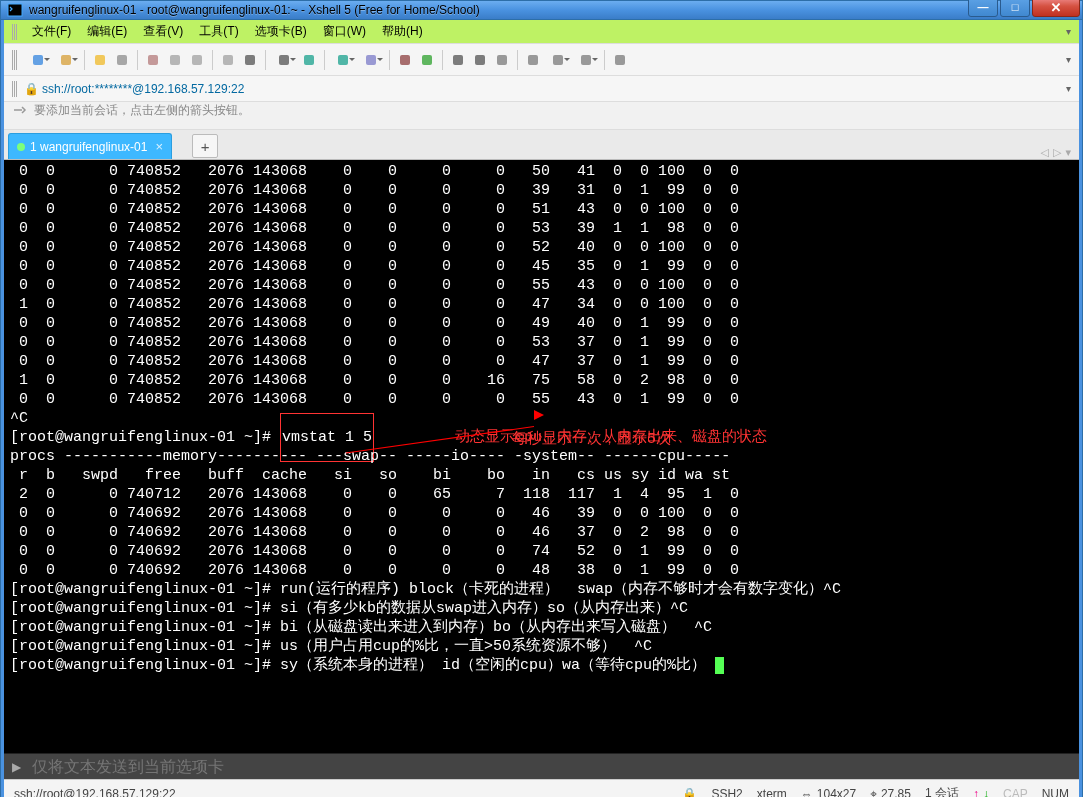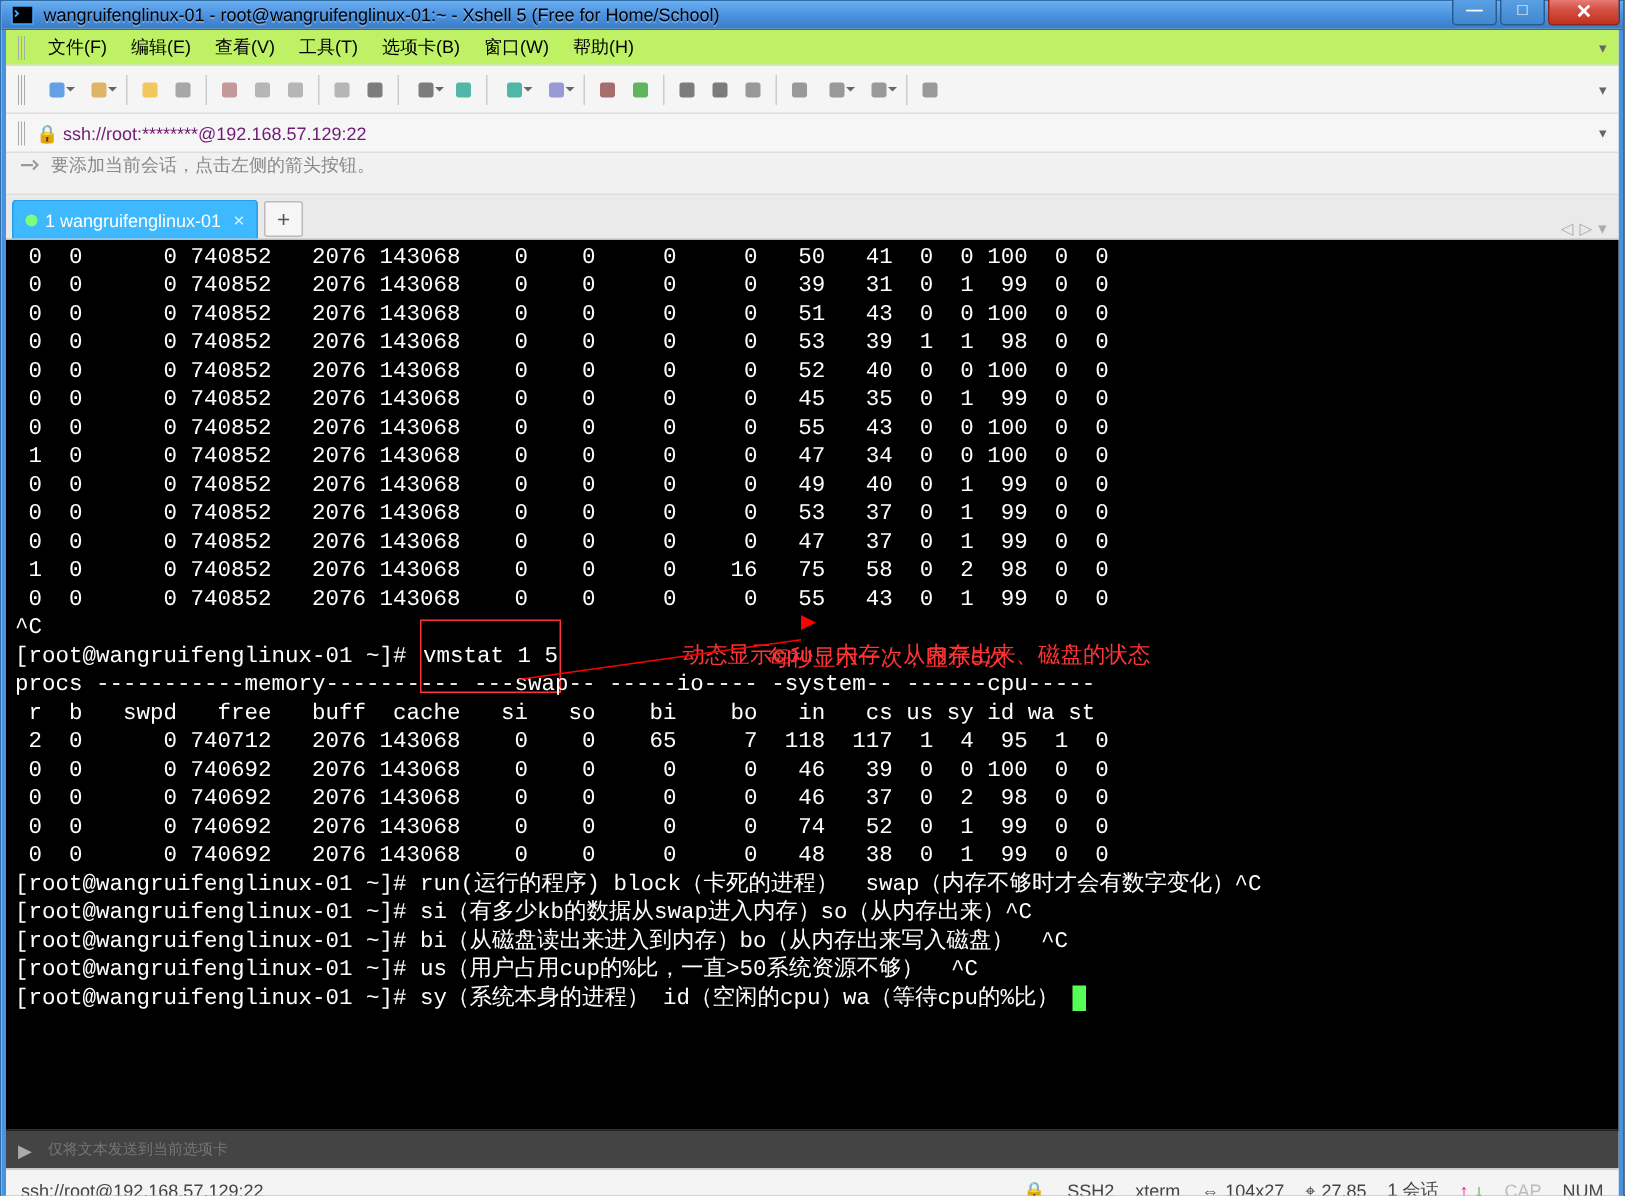--- a/index.html
+++ b/index.html
@@ -20,38 +20,38 @@
   .toolbar { height: 32px; display: flex; align-items: center; padding-left: 8px; background: #f5f5f5; border-bottom: 1px solid #ddd; gap: 2px; }
   .toolbar .handle { width: 6px; height: 20px; margin-right: 4px; background: repeating-linear-gradient(90deg, #aaa 0 1px, transparent 1px 2px); }
   .tb-btn { width: 22px; height: 22px; display: flex; align-items: center; justify-content: center; border-radius: 2px; }
   .tb-btn.dd { width: 28px; position: relative; }
   .tb-btn.dd::after { content: ""; position: absolute; right: 2px; top: 9px; border: 3px solid transparent; border-top-color: #666; }
   .tb-sep { width: 1px; height: 20px; background: #ccc; margin: 0 4px; }
   .tb-chevron { margin-left: auto; margin-right: 8px; font-size: 10px; color: #666; cursor: default; }
   .addrbar { height: 26px; display: flex; align-items: center; padding-left: 8px; background: #f6f6f6; border-bottom: 1px solid #ddd; }
   .addrbar .handle { width: 6px; height: 16px; margin-right: 6px; background: repeating-linear-gradient(90deg, #aaa 0 1px, transparent 1px 2px); }
   .addrbar .lock { width: 14px; height: 14px; margin-right: 4px; color: #888; }
-  .addrbar .addr { color: #701a75; font-size: 12px; }
+  .addrbar .addr { color: #0369a1; font-size: 12px; }
   .hintbar { height: 28px; display: flex; padding-left: 8px; background: #f1f1f1; border-bottom: 1px solid #ddd; color: #888; }
   .hintbar .h-icon { width: 16px; height: 16px; margin-right: 6px; }
-  .tabstrip { height: 30px; background: #eaeaea; border-bottom: 1px solid #bbb; display: flex; align-items: flex-end; padding-left: 4px; }
+  .tabstrip { height: 30px; background: #eaeaea; border-bottom: 1px solid #bbb; display: flex; align-items: flex-end; padding-left: 4px; gap: 16px; }
   .tab { height: 26px; display: flex; align-items: center; padding: 0 8px; background: #3eb8ff; color: #fff; border-radius: 3px 3px 0 0; font-size: 12px; border: 1px solid #2a9ee0; border-bottom: none; }
   .tab .dot { width: 8px; height: 8px; border-radius: 50%; background: #7cff7c; margin-right: 5px; }
   .tab .tab-close { margin-left: 8px; color: #fff; opacity: .8; font-size: 13px; }
   .tab-add { width: 26px; height: 24px; margin-left: 4px; margin-bottom: 1px; border: 1px solid #bbb; background: #f6f6f6; display: flex; align-items: center; justify-content: center; font-size: 15px; color: #555; border-radius: 2px; }
   .tab-arrows { margin-left: auto; margin-right: 8px; color: #aaa; font-size: 11px; display: flex; gap: 4px; align-items: center; }
   .terminal { flex: 1; background: #000; color: #fff; font-family: "Courier New", Consolas, monospace; font-size: 15px; line-height: 19px; padding: 2px 6px; overflow: hidden; white-space: pre; position: relative; }
   .terminal .arrow-line { position: absolute; left: 340px; top: 266px; width: 190px; height: 1px; background: #f00; transform: rotate(-8deg); transform-origin: right center; }
   .terminal .arrow-head { position: absolute; left: 530px; top: 250px; width: 0; height: 0; border: 5px solid transparent; border-left: 10px solid #f00; }
   .terminal .red { color: #f33; }
   .terminal .redbox { border: 1px solid #f33; padding: 15px 1px; }
   .terminal .hl { background: #5f5; color: #000; }
   .sendbar { height: 26px; background: #444; display: flex; align-items: center; padding-left: 8px; border-top: 1px solid #222; }
   .sendbar .send-icon { width: 14px; height: 14px; margin-right: 6px; color: #aaa; }
-  .sendbar input { flex: 1; background: transparent; border: none; color: #aaa; outline: none; font-size: 10px; }
+  .sendbar input { flex: 1; background: transparent; border: none; color: #aaa; outline: none; font-size: 16px; }
   .statusbar { height: 28px; background: #f4f4f4; border-top: 1px solid #ccc; display: flex; align-items: center; padding: 0 10px; font-size: 12px; color: #444; }
   .statusbar .spacer { flex: 1; }
   .statusbar .stat { margin-left: 14px; display: flex; align-items: center; gap: 4px; }
   .statusbar .up { color: #e08; }
   .statusbar .dn { color: #0a0; }
   .statusbar .cap { color: #bbb; }
 </style>
 </head>
 <body>
 

